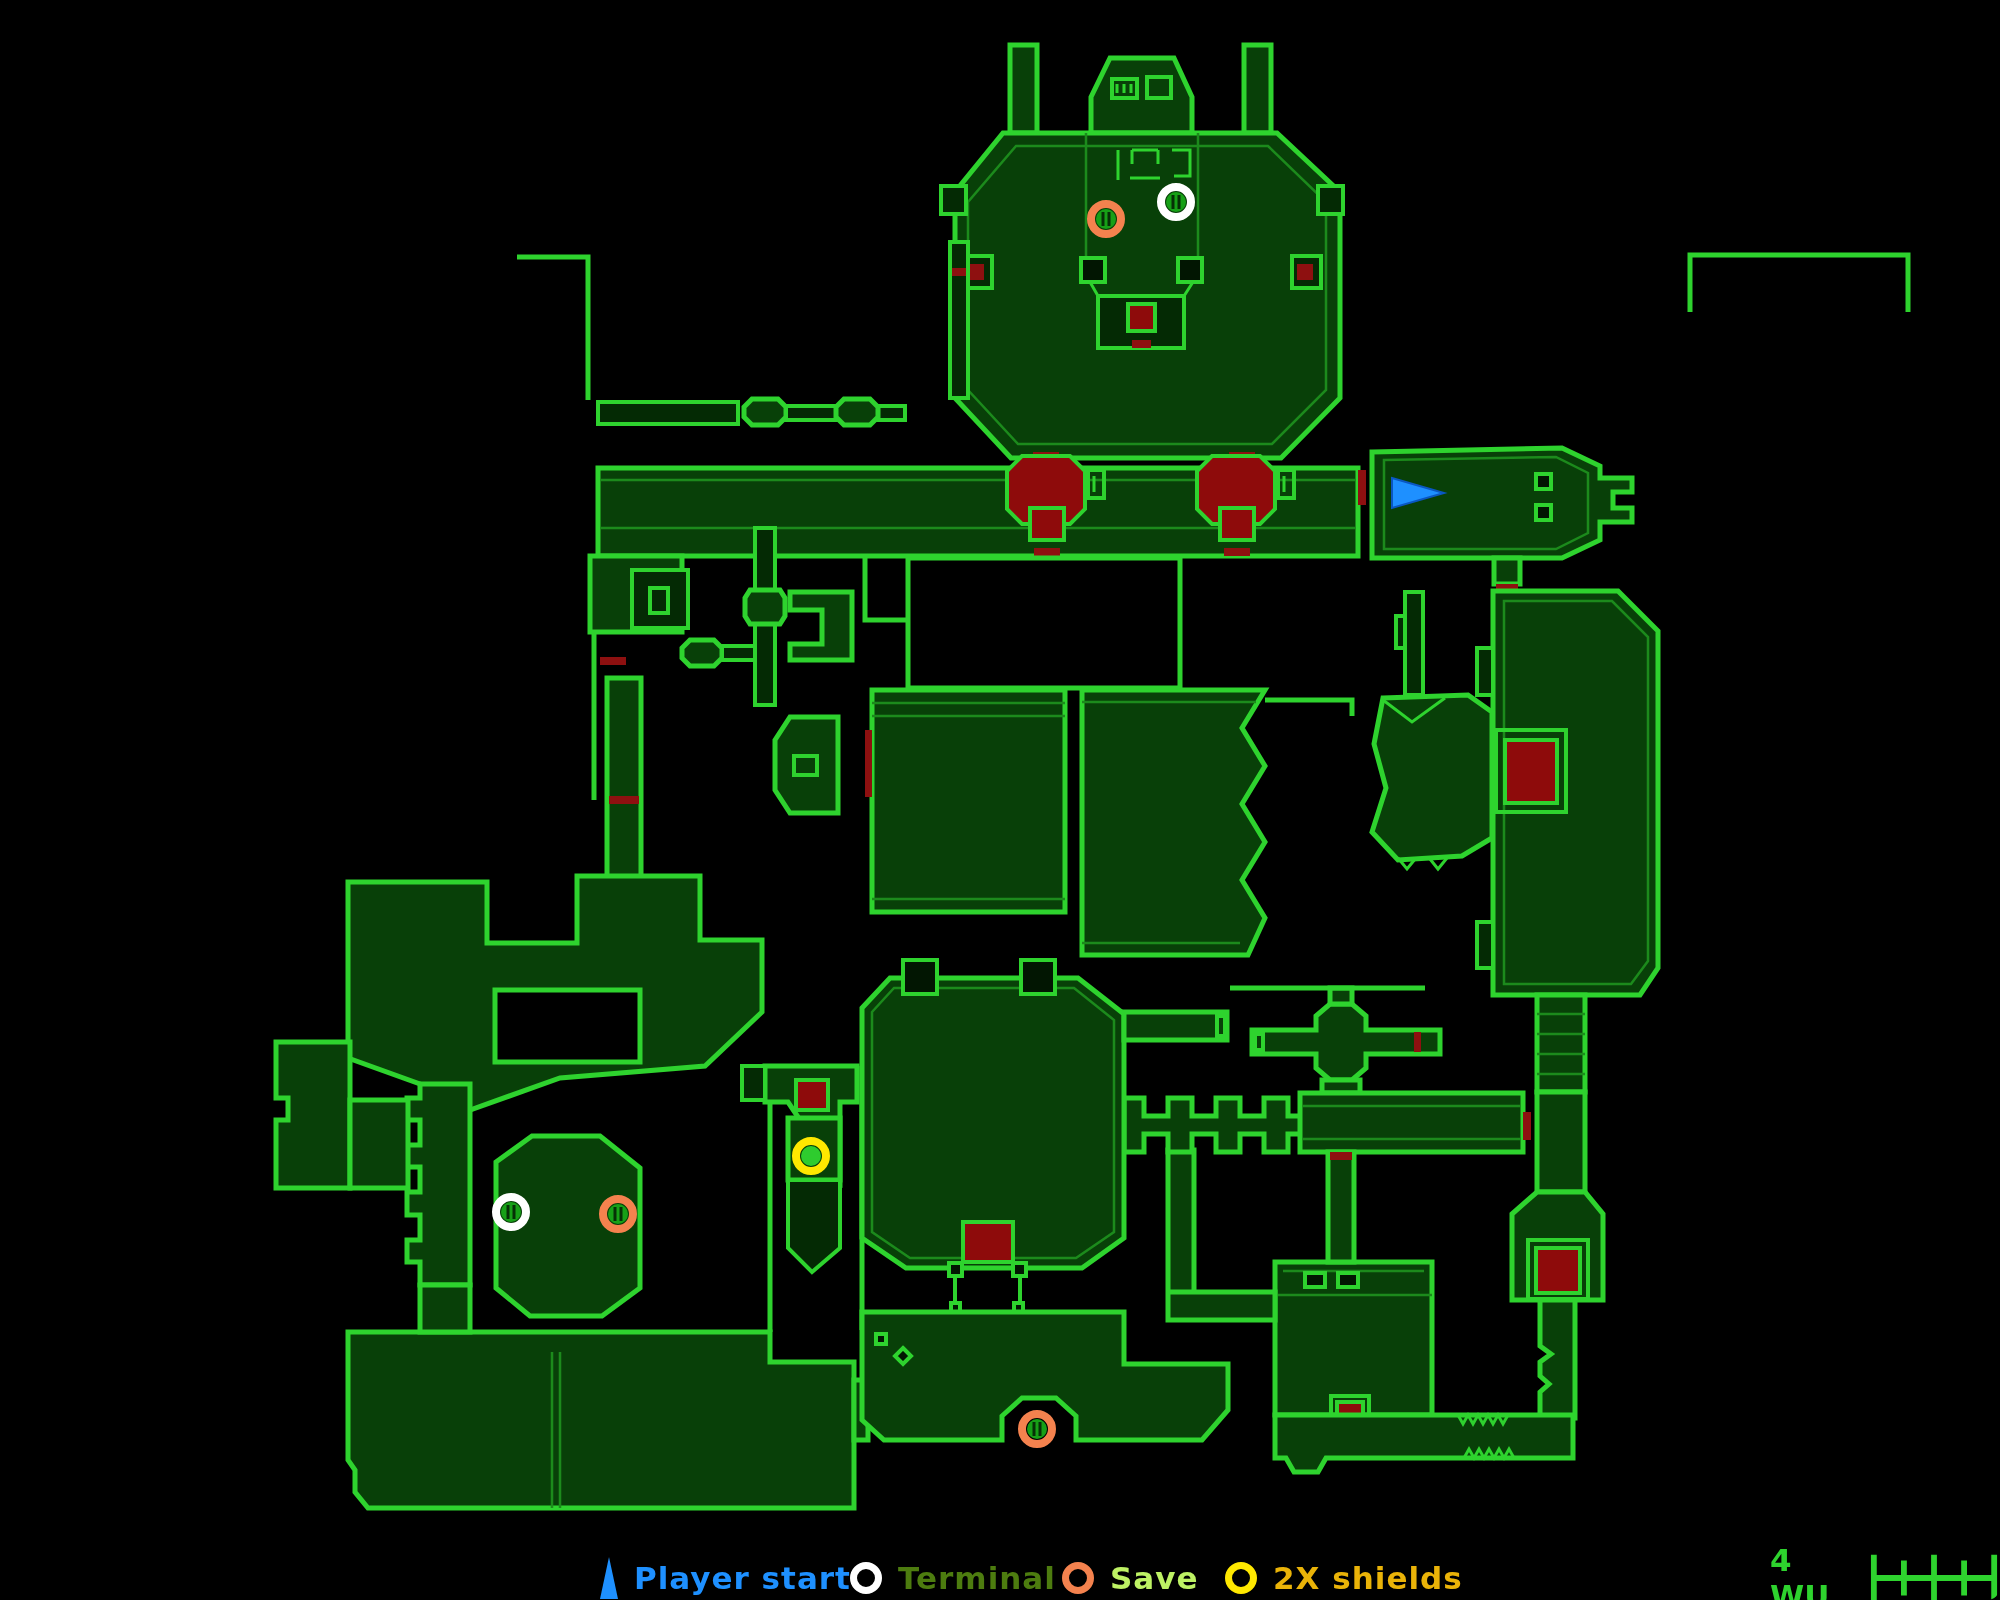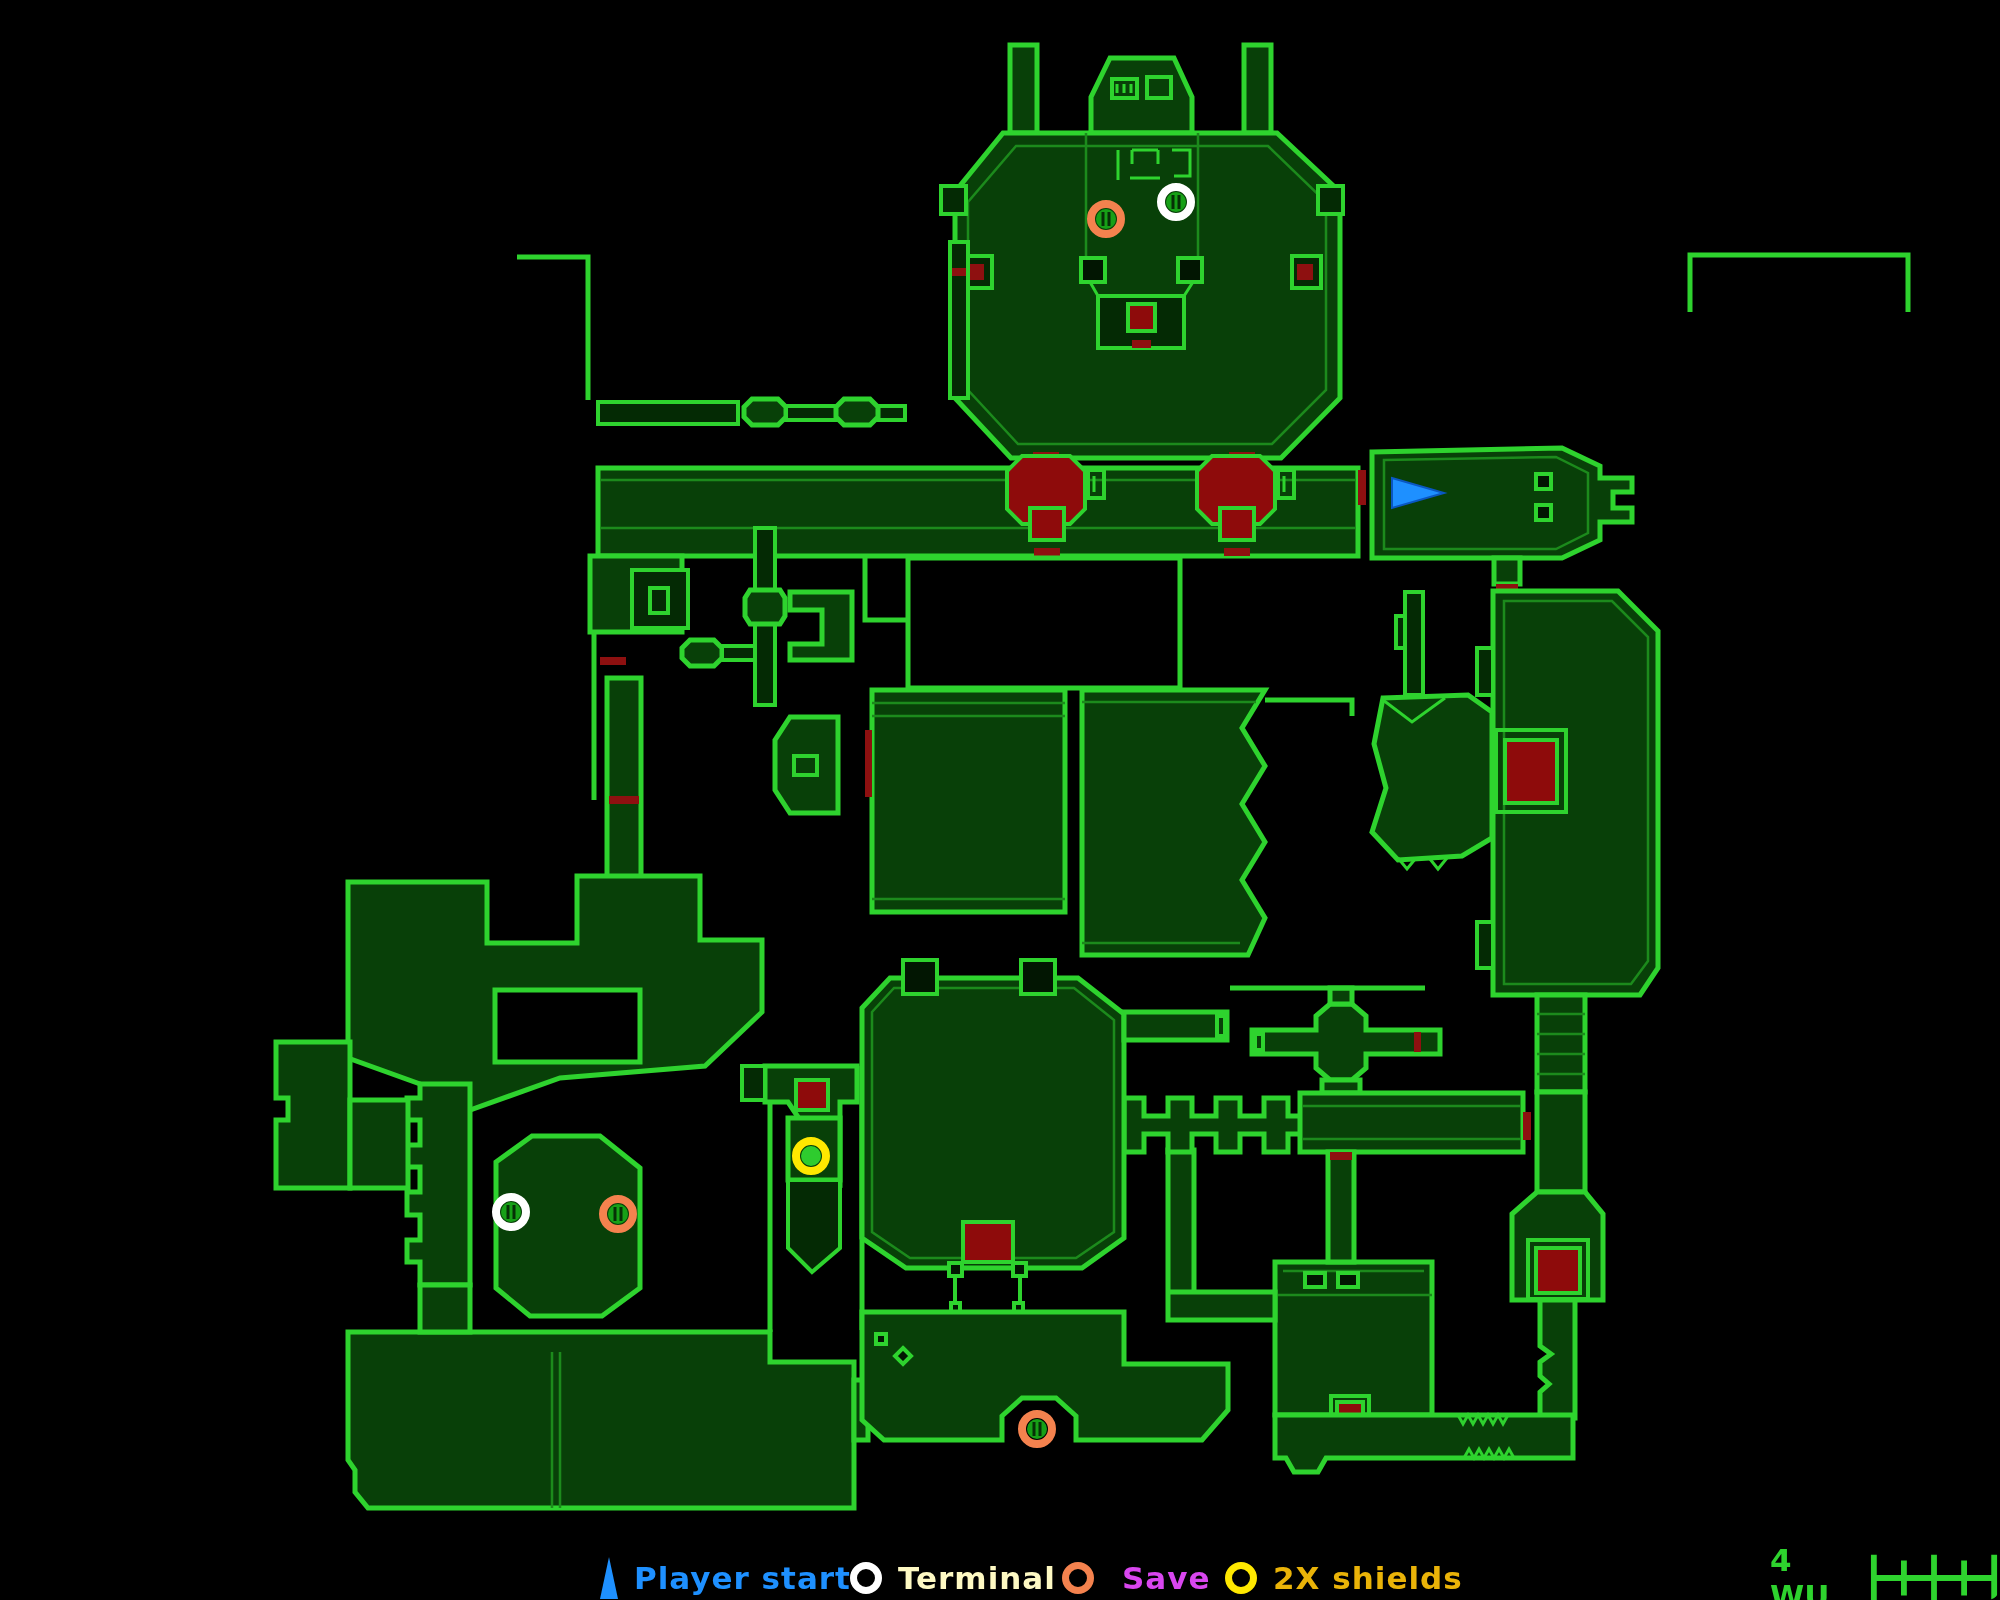--- a/index.html
+++ b/index.html
@@ -195,25 +195,25 @@
         <circle cx="1037" cy="1429" r="15" fill="none" stroke="#F4824E" stroke-width="8"></circle>
       </g>
     </svg>
 
   <div class="legend-item" style="left:600px">
     <span class="legend-icon icon-triangle" style="border-bottom-color: rgb(30, 144, 255);"></span>
     <span class="legend-label" style="color: rgb(30, 144, 255);">Player start</span>
   </div>
   <div class="legend-item" style="left:850px">
     <span class="legend-icon icon-ring" style="border-color: rgb(255, 255, 255);"></span>
-    <span class="legend-label" style="color: #fef9c3;">Terminal</span>
+    <span class="legend-label" style="color: #4d7c0f;">Terminal</span>
   </div>
   <div class="legend-item" style="left:1062px">
     <span class="legend-icon icon-ring" style="border-color: rgb(244, 130, 78);"></span>
-    <span class="legend-label" style="color: #d946ef; margin-left: 12px;">Save</span>
+    <span class="legend-label" style="color: #bef264;">Save</span>
   </div>
   <div class="legend-item" style="left:1225px">
     <span class="legend-icon icon-ring" style="border-color: rgb(255, 232, 0);"></span>
     <span class="legend-label" style="color: #eab308;">2X shields</span>
   </div>
 
   <div id="scale-box">
     <span id="scale-label" style="color: rgb(46, 211, 46);">4 WU</span>
     <svg width="135" height="52" viewBox="0 0 135 52">
       <path d="M5,26 L130,26 M5,2 L5,50 M36,8 L36,44 M67,2 L67,50 M98,8 L98,44 M129,2 L129,50" stroke="#2ED32E" stroke-width="6" fill="none"></path>

